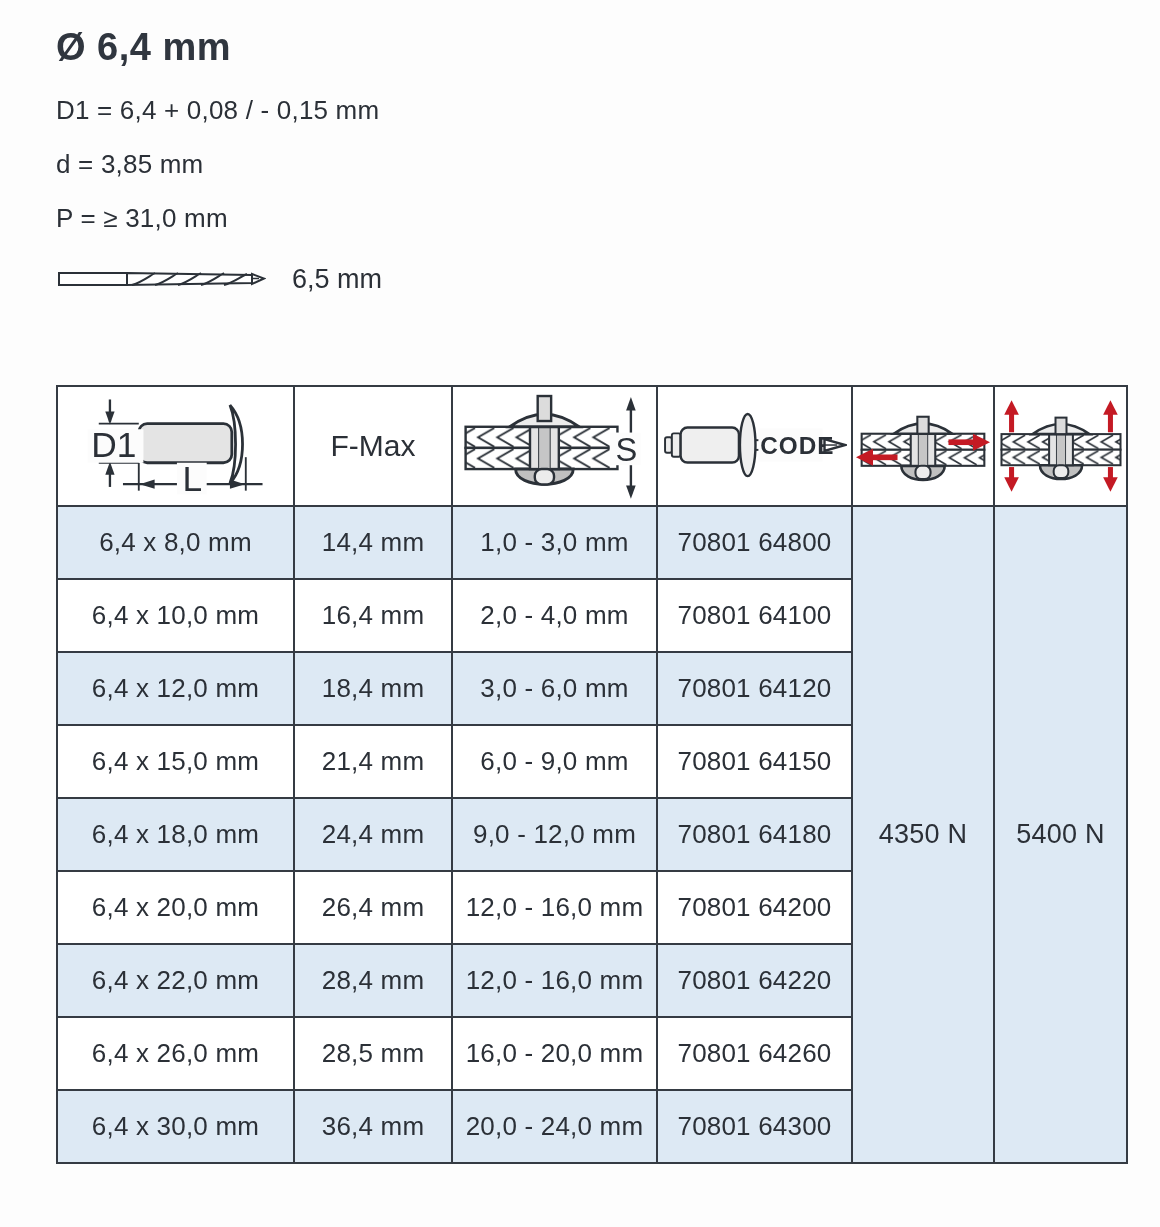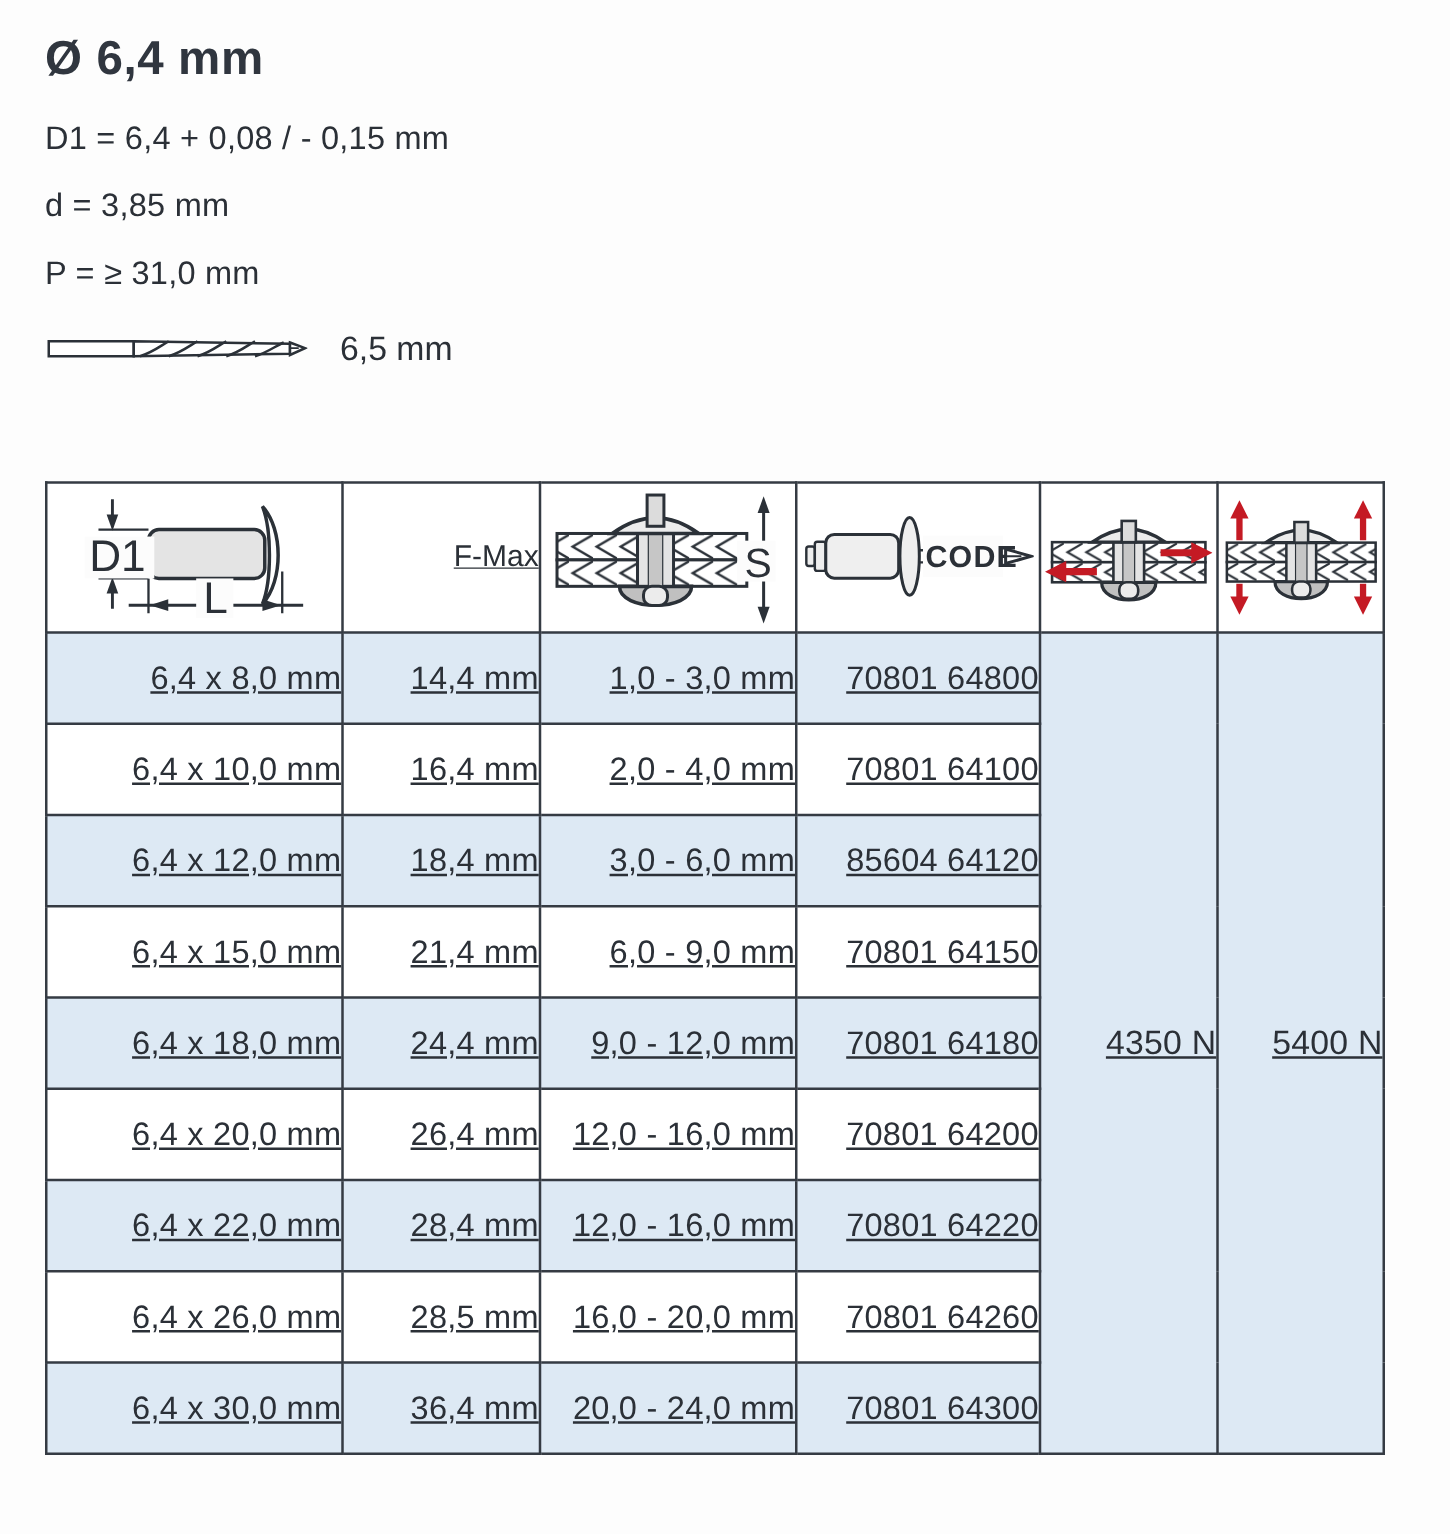--- a/index.html
+++ b/index.html
@@ -10,50 +10,50 @@
     --red:#c41a24;
     --stroke:#2b3138;
   }
   *{margin:0;padding:0;box-sizing:border-box;}
   body{
     width:1160px;height:1227px;
     background:#fdfdfd;
     font-family:"Liberation Sans", sans-serif;
     color:var(--text);
   }
-  .page{padding:26px 0 0 36px;width:1160px;height:1227px;}
+  .page{padding:26px 0 0 56px;width:1160px;height:1227px;}
   .title{
     font-size:38px;font-weight:bold;color:var(--title);
     letter-spacing:.5px;margin-bottom:14px;
   }
   .specs{margin-bottom:10px;}
   .spec-line{
     height:54px;display:flex;align-items:center;
     font-size:26px;color:var(--text);letter-spacing:.2px;text-align:right;
   }
   .drill-row{display:flex;align-items:center;gap:26px;height:48px;margin-top:4px;}
   .drill-row svg{display:block;}
   .drill-label{font-size:27px;color:var(--text);}
   table{
     border-collapse:collapse;table-layout:fixed;
     width:1070px;margin-top:82px;
     background:#fff;
   }
   th,td{
     border:2px solid var(--border);
-    text-align:right;vertical-align:middle;
-    padding:0;color:var(--text);text-decoration:underline;
+    text-align:center;vertical-align:middle;
+    padding:0;color:var(--text);
   }
   thead tr{height:120px;}
   tbody tr{height:73px;}
   td{font-size:26px;letter-spacing:.2px;}
   tr.alt td{background:var(--blue);}
   td.strength-cell{background:var(--blue);font-size:27px;}
   th{background:#fff;font-weight:normal;}
-  .fmax-label{font-size:24px;color:var(--text);}
+  .fmax-label{font-size:30px;color:var(--text);}
   svg text{font-family:"Liberation Sans", sans-serif;fill:var(--text);}
   .diag{display:block;margin:0 auto;}
 </style>
 </head>
 <body>
 
 <div class="page">
 
   <h1 class="title">Ø 6,4 mm</h1>
 
@@ -216,21 +216,21 @@
       <tr>
         <td>6,4 x 10,0 mm</td>
         <td>16,4 mm</td>
         <td>2,0 - 4,0 mm</td>
         <td>70801 64100</td>
       </tr>
       <tr class="alt">
         <td>6,4 x 12,0 mm</td>
         <td>18,4 mm</td>
         <td>3,0 - 6,0 mm</td>
-        <td>85604 64120</td>
+        <td>70801 64120</td>
       </tr>
       <tr>
         <td>6,4 x 15,0 mm</td>
         <td>21,4 mm</td>
         <td>6,0 - 9,0 mm</td>
         <td>70801 64150</td>
       </tr>
       <tr class="alt">
         <td>6,4 x 18,0 mm</td>
         <td>24,4 mm</td>

